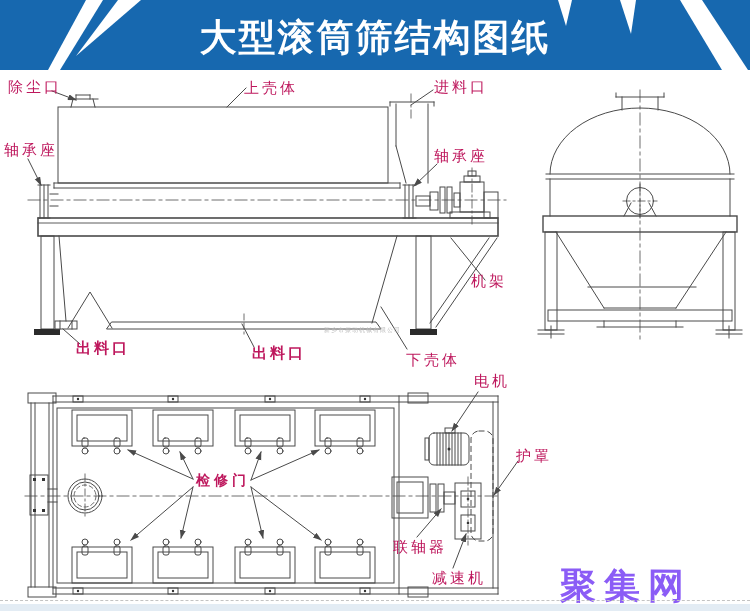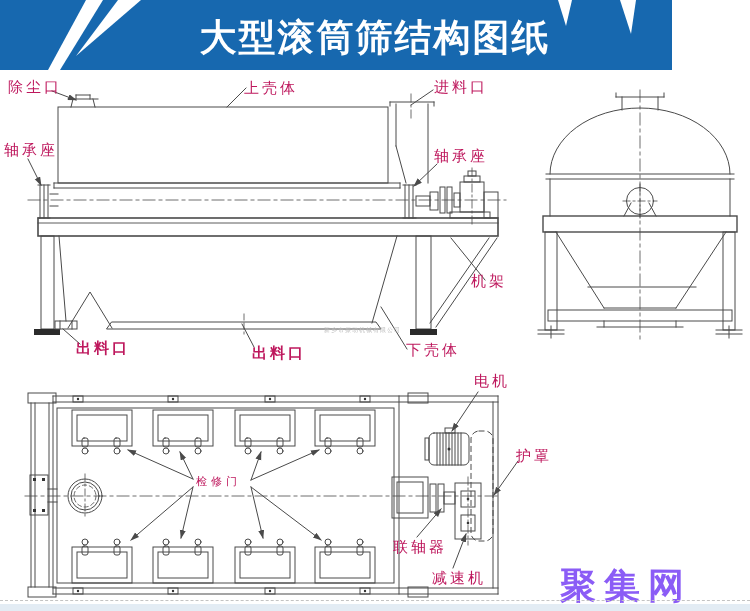--- a/index.html
+++ b/index.html
@@ -1,30 +1,30 @@
 <!DOCTYPE html>
 <html><head>
 <meta charset="utf-8">
 <style>
   html,body{margin:0;padding:0;}
   #page{position:relative;width:750px;height:611px;background:#ffffff;overflow:hidden;
         font-family:"Liberation Sans",sans-serif;}
   
-  #hdr{position:absolute;left:0;top:0;width:672px;height:70px;background:#1768af;}
+  #hdr{position:absolute;left:0;top:0;width:750px;height:70px;background:#1768af;}
   #hdr svg{position:absolute;left:0;top:0;}
   #title{position:absolute;left:0;top:13px;width:750px;text-align:center;
          color:#ffffff;font-size:37px;font-weight:bold;letter-spacing:2px;
          font-family:"Liberation Sans",sans-serif;}
   
   #cad{position:absolute;left:0;top:0;}
   
   .lbl{position:absolute;font-family:"Liberation Serif",serif;font-size:15px;
        color:#be185d;letter-spacing:3px;white-space:nowrap;line-height:18px;}
   .lbl2{margin-top:1px;font-weight:bold;}
-  #lbl-inspection{font-size:11px;letter-spacing:4px;}
+  #lbl-inspection{font-size:14px;letter-spacing:4px;font-weight:bold;}
   #wm-company{position:absolute;left:324px;top:326px;font-size:6px;color:#bdbdbd;
               letter-spacing:1px;font-family:"Liberation Sans",sans-serif;}
   #logo{position:absolute;left:560px;top:562px;font-size:36px;font-weight:bold;
         letter-spacing:8px;font-family:"Liberation Sans",sans-serif;}
   #btm-strip{position:absolute;left:0;top:604px;width:750px;height:7px;background:#e3ecf4;}
   #btm-dash{position:absolute;left:0;top:600px;width:750px;height:0;
             border-top:1px dashed #c3c3c3;}
 </style>
 </head>
 <body>
@@ -324,21 +324,21 @@
   <div class="lbl" style="left:434px;top:78px">进料口</div>
   <div class="lbl" style="left:4px;top:141px">轴承座</div>
   <div class="lbl" style="left:434px;top:147px">轴承座</div>
   <div class="lbl" style="left:471px;top:272px">机架</div>
   <div class="lbl" style="left:76px;top:338px">
     <div class="lbl2">出料口</div>
   </div>
   <div class="lbl" style="left:252px;top:343px">
     <div class="lbl2">出料口</div>
   </div>
-  <div class="lbl" style="left:406px;top:341px">下壳体</div>
+  <div class="lbl" style="left:406px;top:351px">下壳体</div>
   <div class="lbl" id="lbl-inspection" style="left:196px;top:472px">检修门</div>
   <div class="lbl" style="left:474px;top:372px">电机</div>
   <div class="lbl" style="left:516px;top:447px">护罩</div>
   <div class="lbl" style="left:393px;top:538px">联轴器</div>
   <div class="lbl" style="left:432px;top:569px">减速机</div>
 
   <div id="wm-company">新乡市振动机械有限公司</div>
   <div id="logo" style="color: #8b5cf6;">聚集网</div>
 
   <div id="btm-dash"></div>

